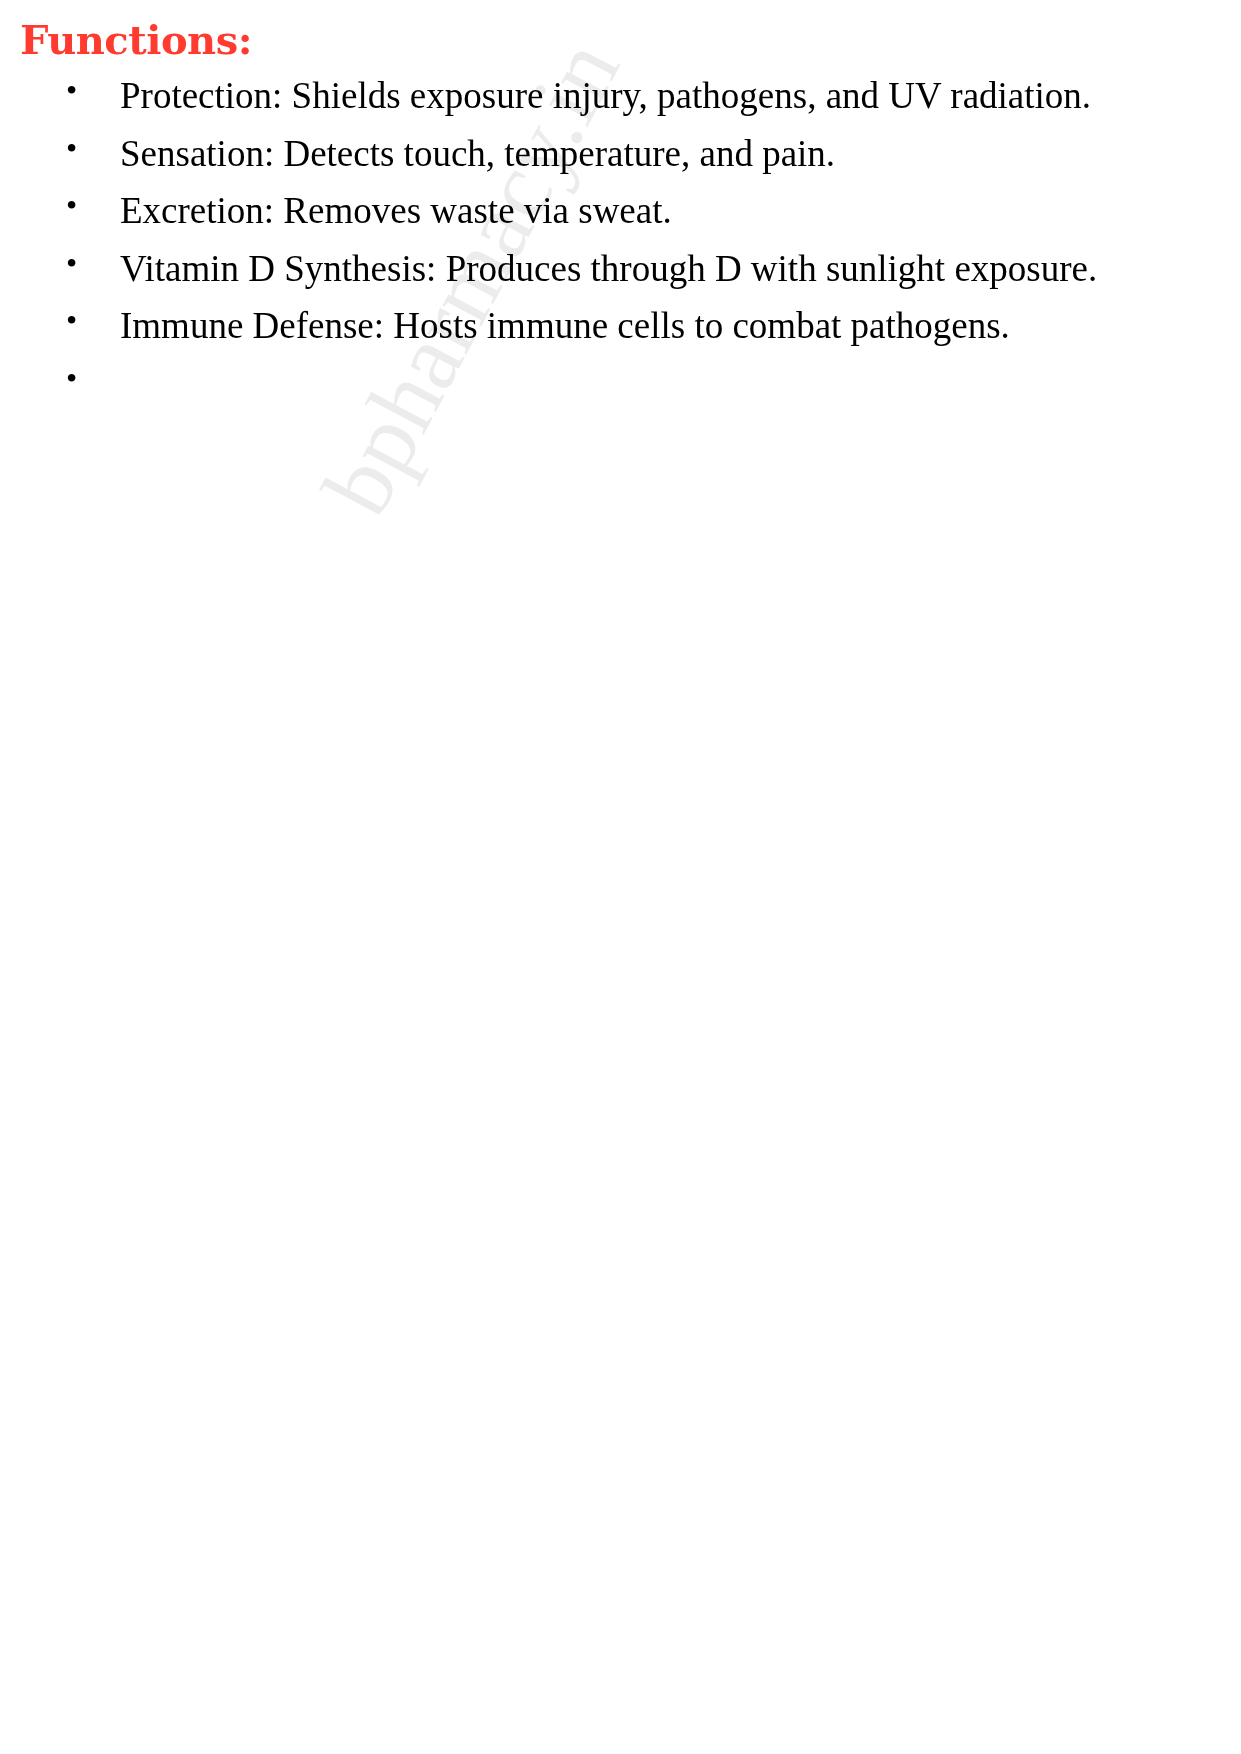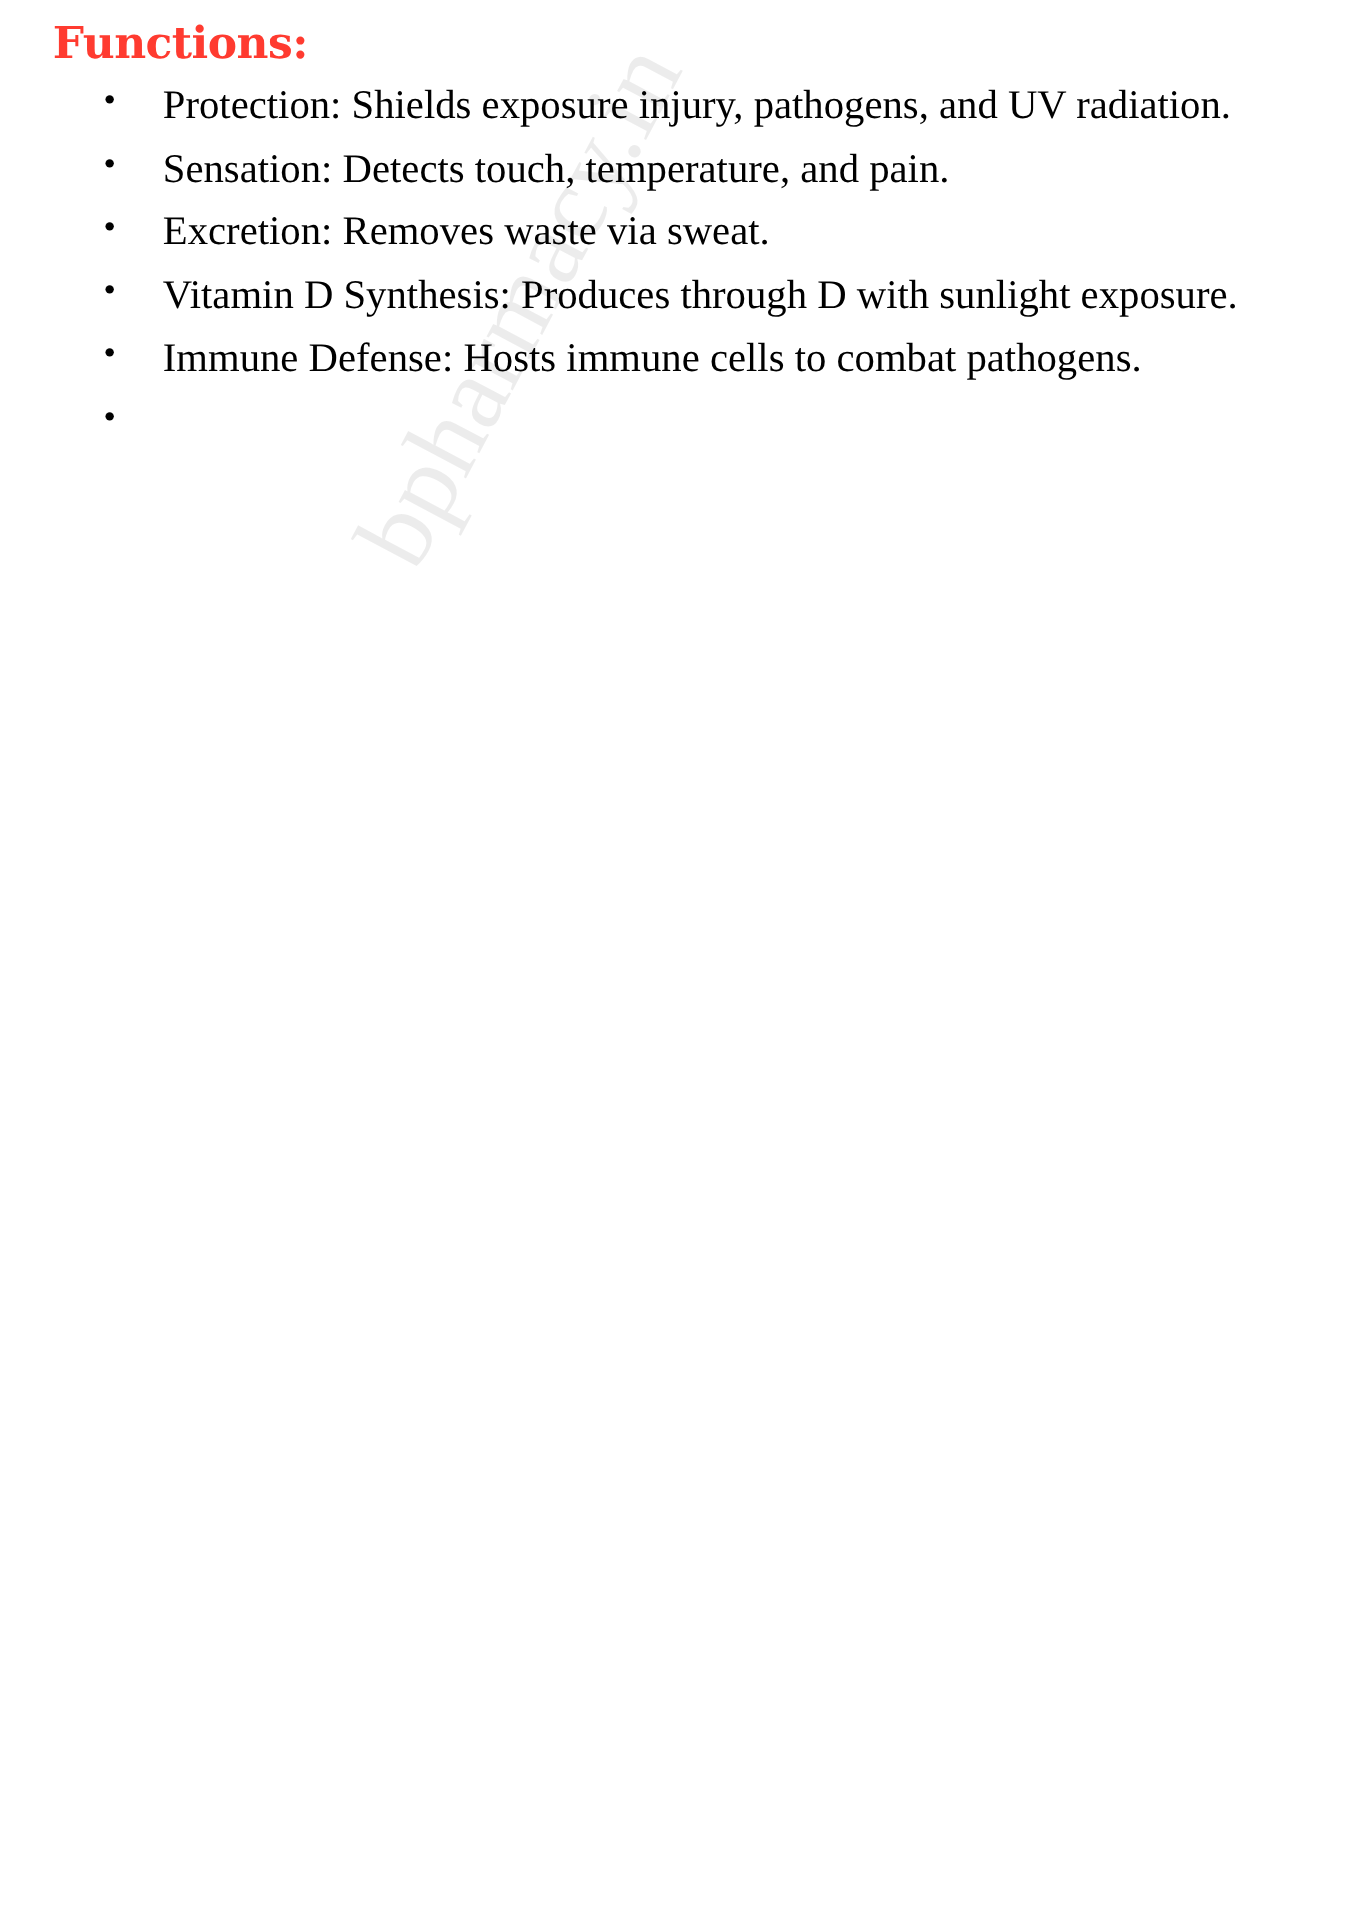--- a/index.html
+++ b/index.html
@@ -11,21 +11,21 @@
     position: relative;
     width: 1241px;
     height: 1754px;
     background: #ffffff;
     overflow: hidden;
     font-family: "Liberation Serif", serif;
   }
   .content {
     position: relative;
     z-index: 2;
-    padding: 18px 60px 0 48px;
+    padding: 18px 60px 0 20px;
   }
   .doc-title {
     color: #ff3b30;
     font-family: "DejaVu Serif", serif;
     font-weight: bold;
     font-size: 40px;
     line-height: 1.1;
     margin: 0 0 6px 0;
     letter-spacing: -0.5px;
   }

